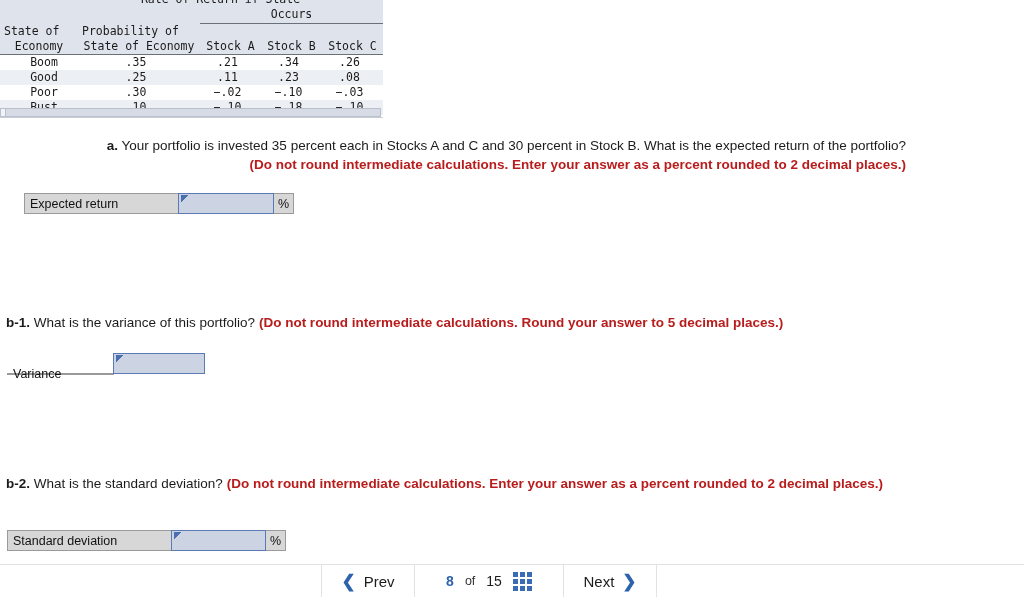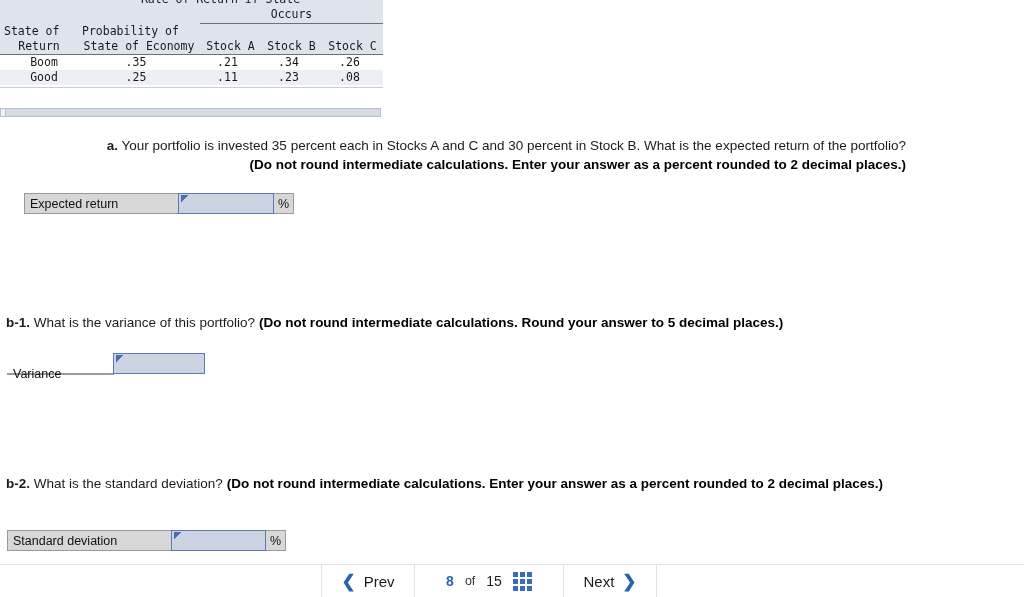--- a/index.html
+++ b/index.html
@@ -98,21 +98,21 @@
 
   
   .q {
     position: absolute;
     left: 6px;
     font-size: 13.5px;
     line-height: 19px;
     color: #1b1b1b;
   }
   .q .lbl { font-weight: bold; }
-  .q .note { color: #000000; font-weight: bold; }
+  .q .note { color: #b91c1c; font-weight: bold; }
 
   #q-a   { top: 136px; width: 900px; text-align: right; }
   #q-b1  { top: 313px; width: 900px; }
   #q-b2  { top: 474px; width: 880px; }
 
   
   .ansrow {
     position: absolute;
     display: flex;
     align-items: stretch;
@@ -236,41 +236,55 @@
         <td class="occurs-cell" colspan="3">Occurs</td>
       </tr>
       <tr class="hdr-band">
         <td class="c-left">State of</td>
         <td class="c-left">Probability of</td>
         <td></td>
         <td></td>
         <td></td>
       </tr>
       <tr class="hdr-band col-head">
-        <td class="c-left">Return</td>
+        <td class="c-left">Economy</td>
         <td class="c-left">State of Economy</td>
         <td class="c-num">Stock A</td>
         <td class="c-num">Stock B</td>
         <td class="c-num">Stock C</td>
       </tr>
 
       <tr class="plain">
         <td class="v-left">Boom</td>
         <td class="v-num">.35</td>
         <td class="v-num">.21</td>
         <td class="v-num">.34</td>
         <td class="v-num">.26</td>
       </tr>
       <tr class="stripe">
         <td class="v-left">Good</td>
         <td class="v-num">.25</td>
         <td class="v-num">.11</td>
         <td class="v-num">.23</td>
         <td class="v-num">.08</td>
       </tr>
+      <tr class="plain">
+        <td class="v-left">Poor</td>
+        <td class="v-num">.30</td>
+        <td class="v-num">−.02</td>
+        <td class="v-num">−.10</td>
+        <td class="v-num">−.03</td>
+      </tr>
+      <tr class="stripe">
+        <td class="v-left">Bust</td>
+        <td class="v-num">.10</td>
+        <td class="v-num">−.10</td>
+        <td class="v-num">−.18</td>
+        <td class="v-num">−.10</td>
+      </tr>
       <tr class="hline-bottom">
         <td colspan="5"></td>
       </tr>
     </tbody>
   </table>
 
   <div class="hscroll">
     <div class="thumb"></div>
   </div>
 </div>

